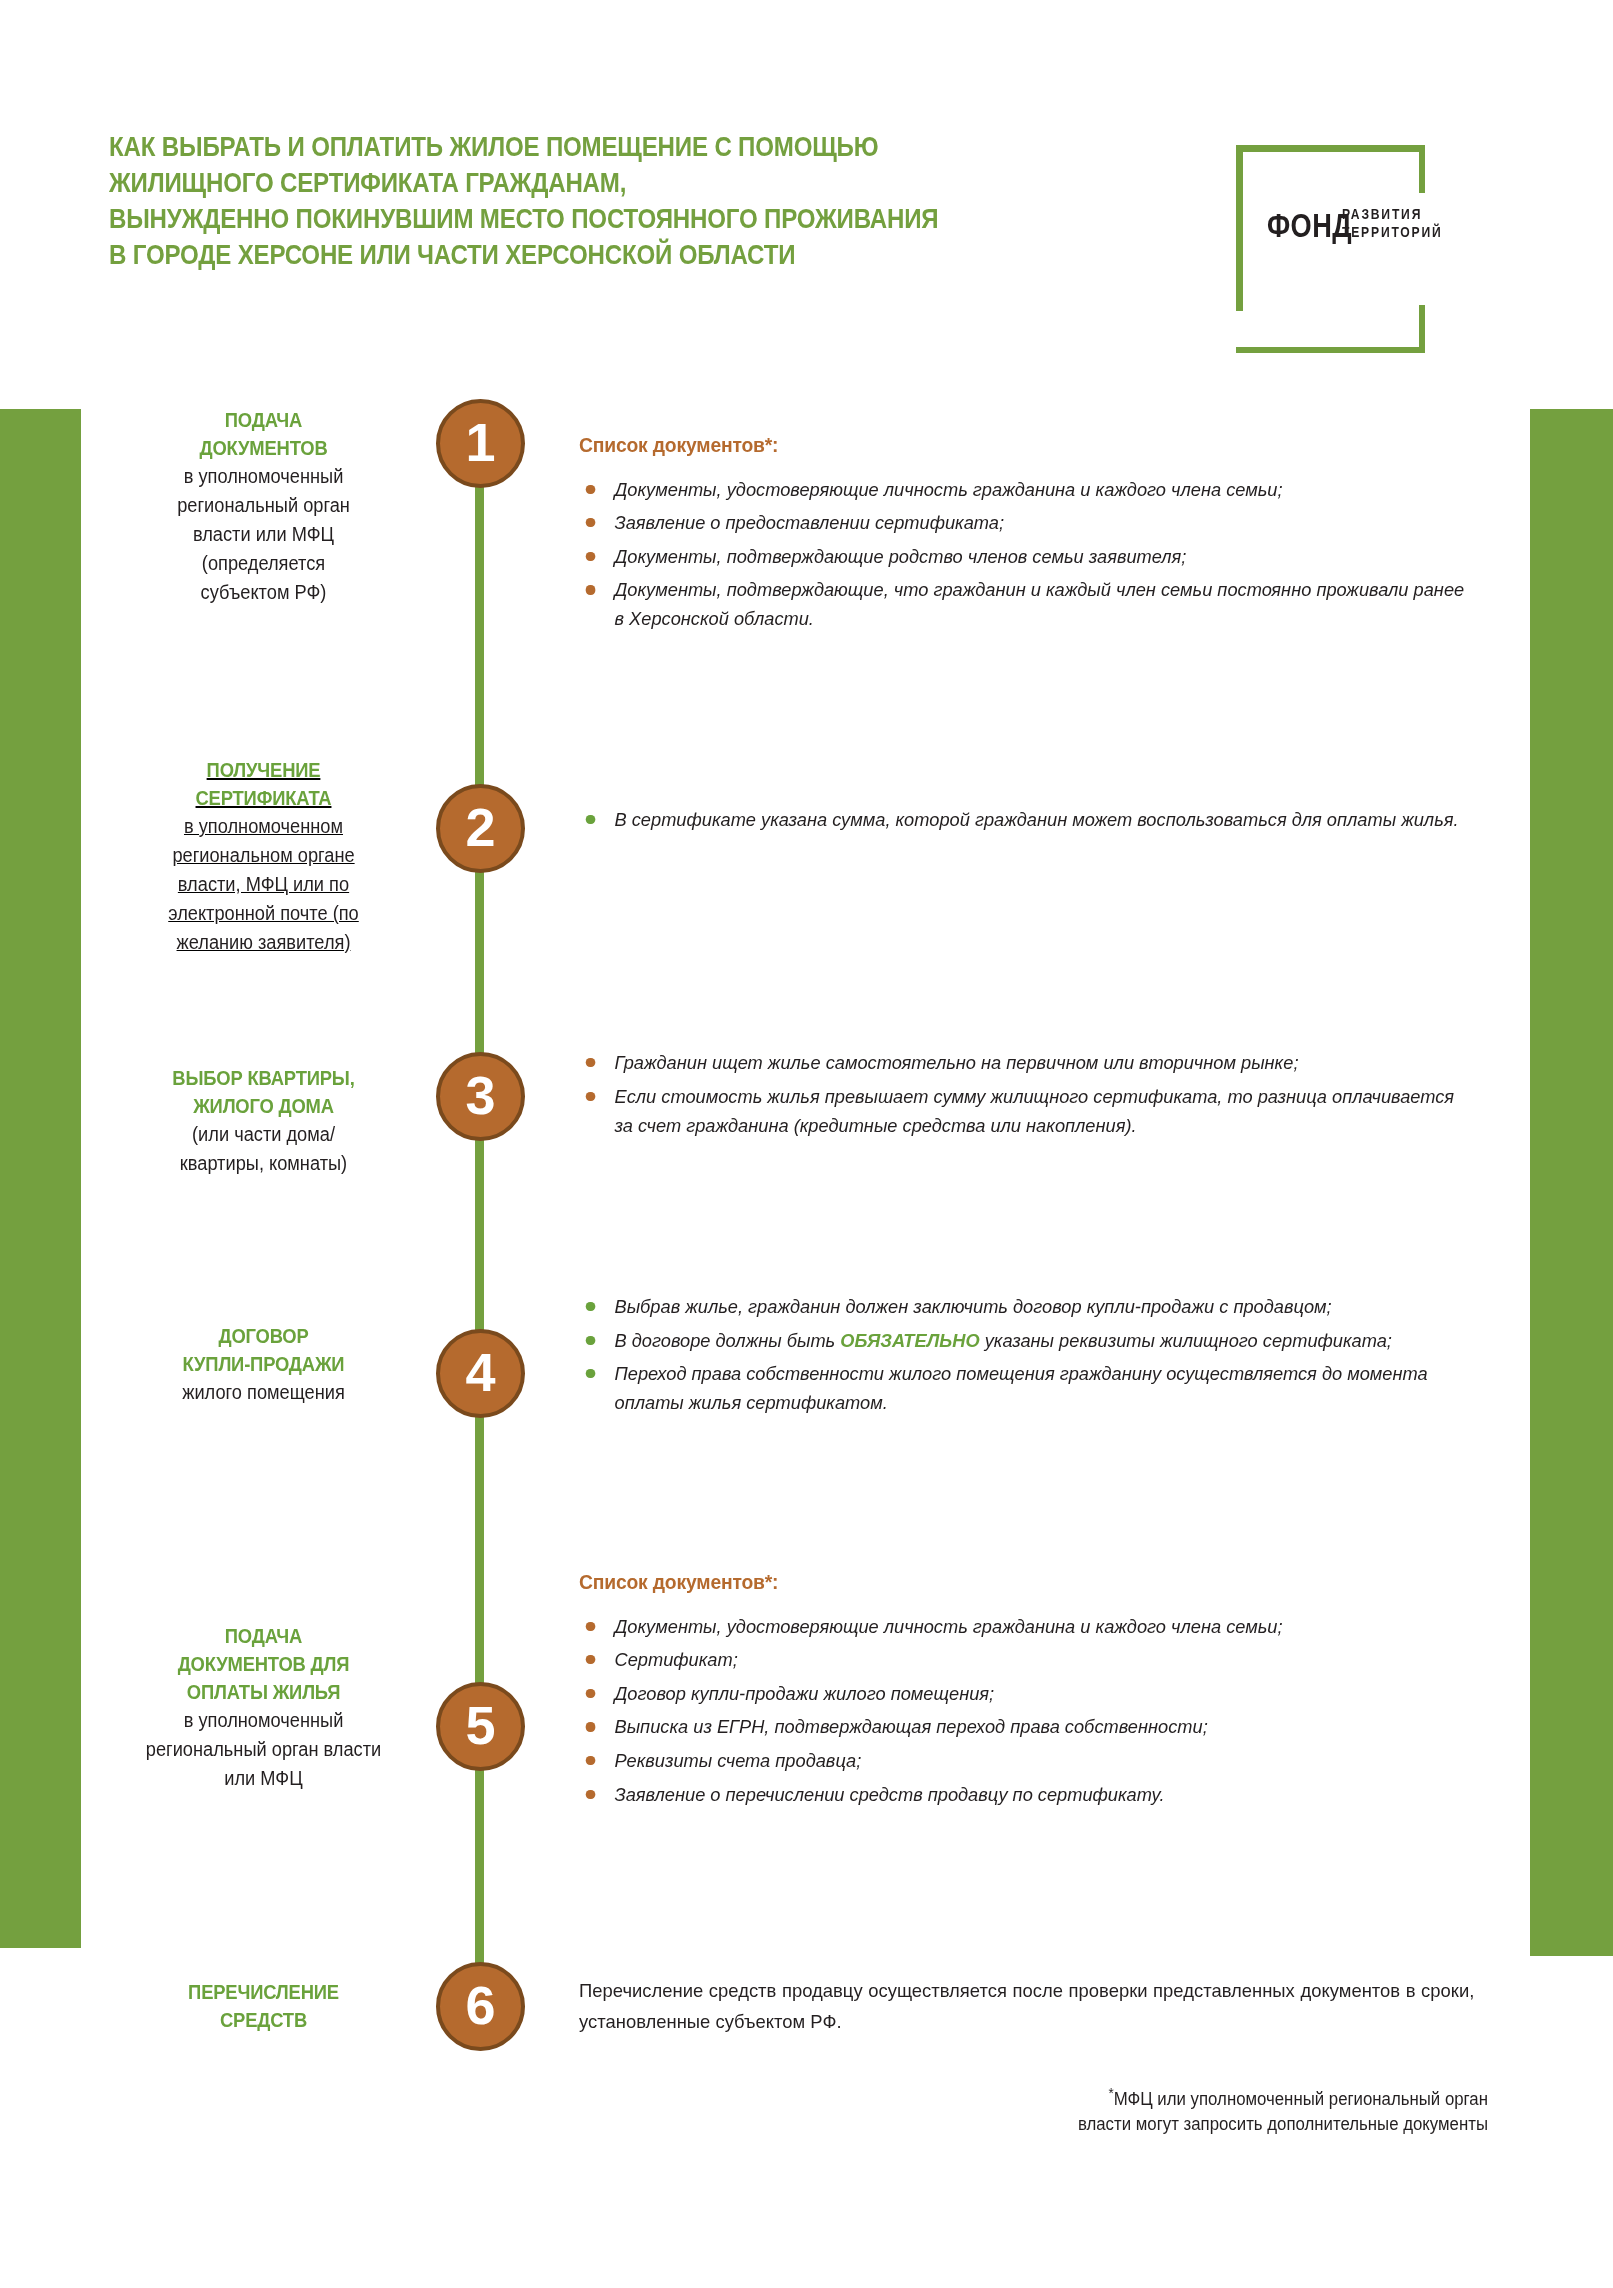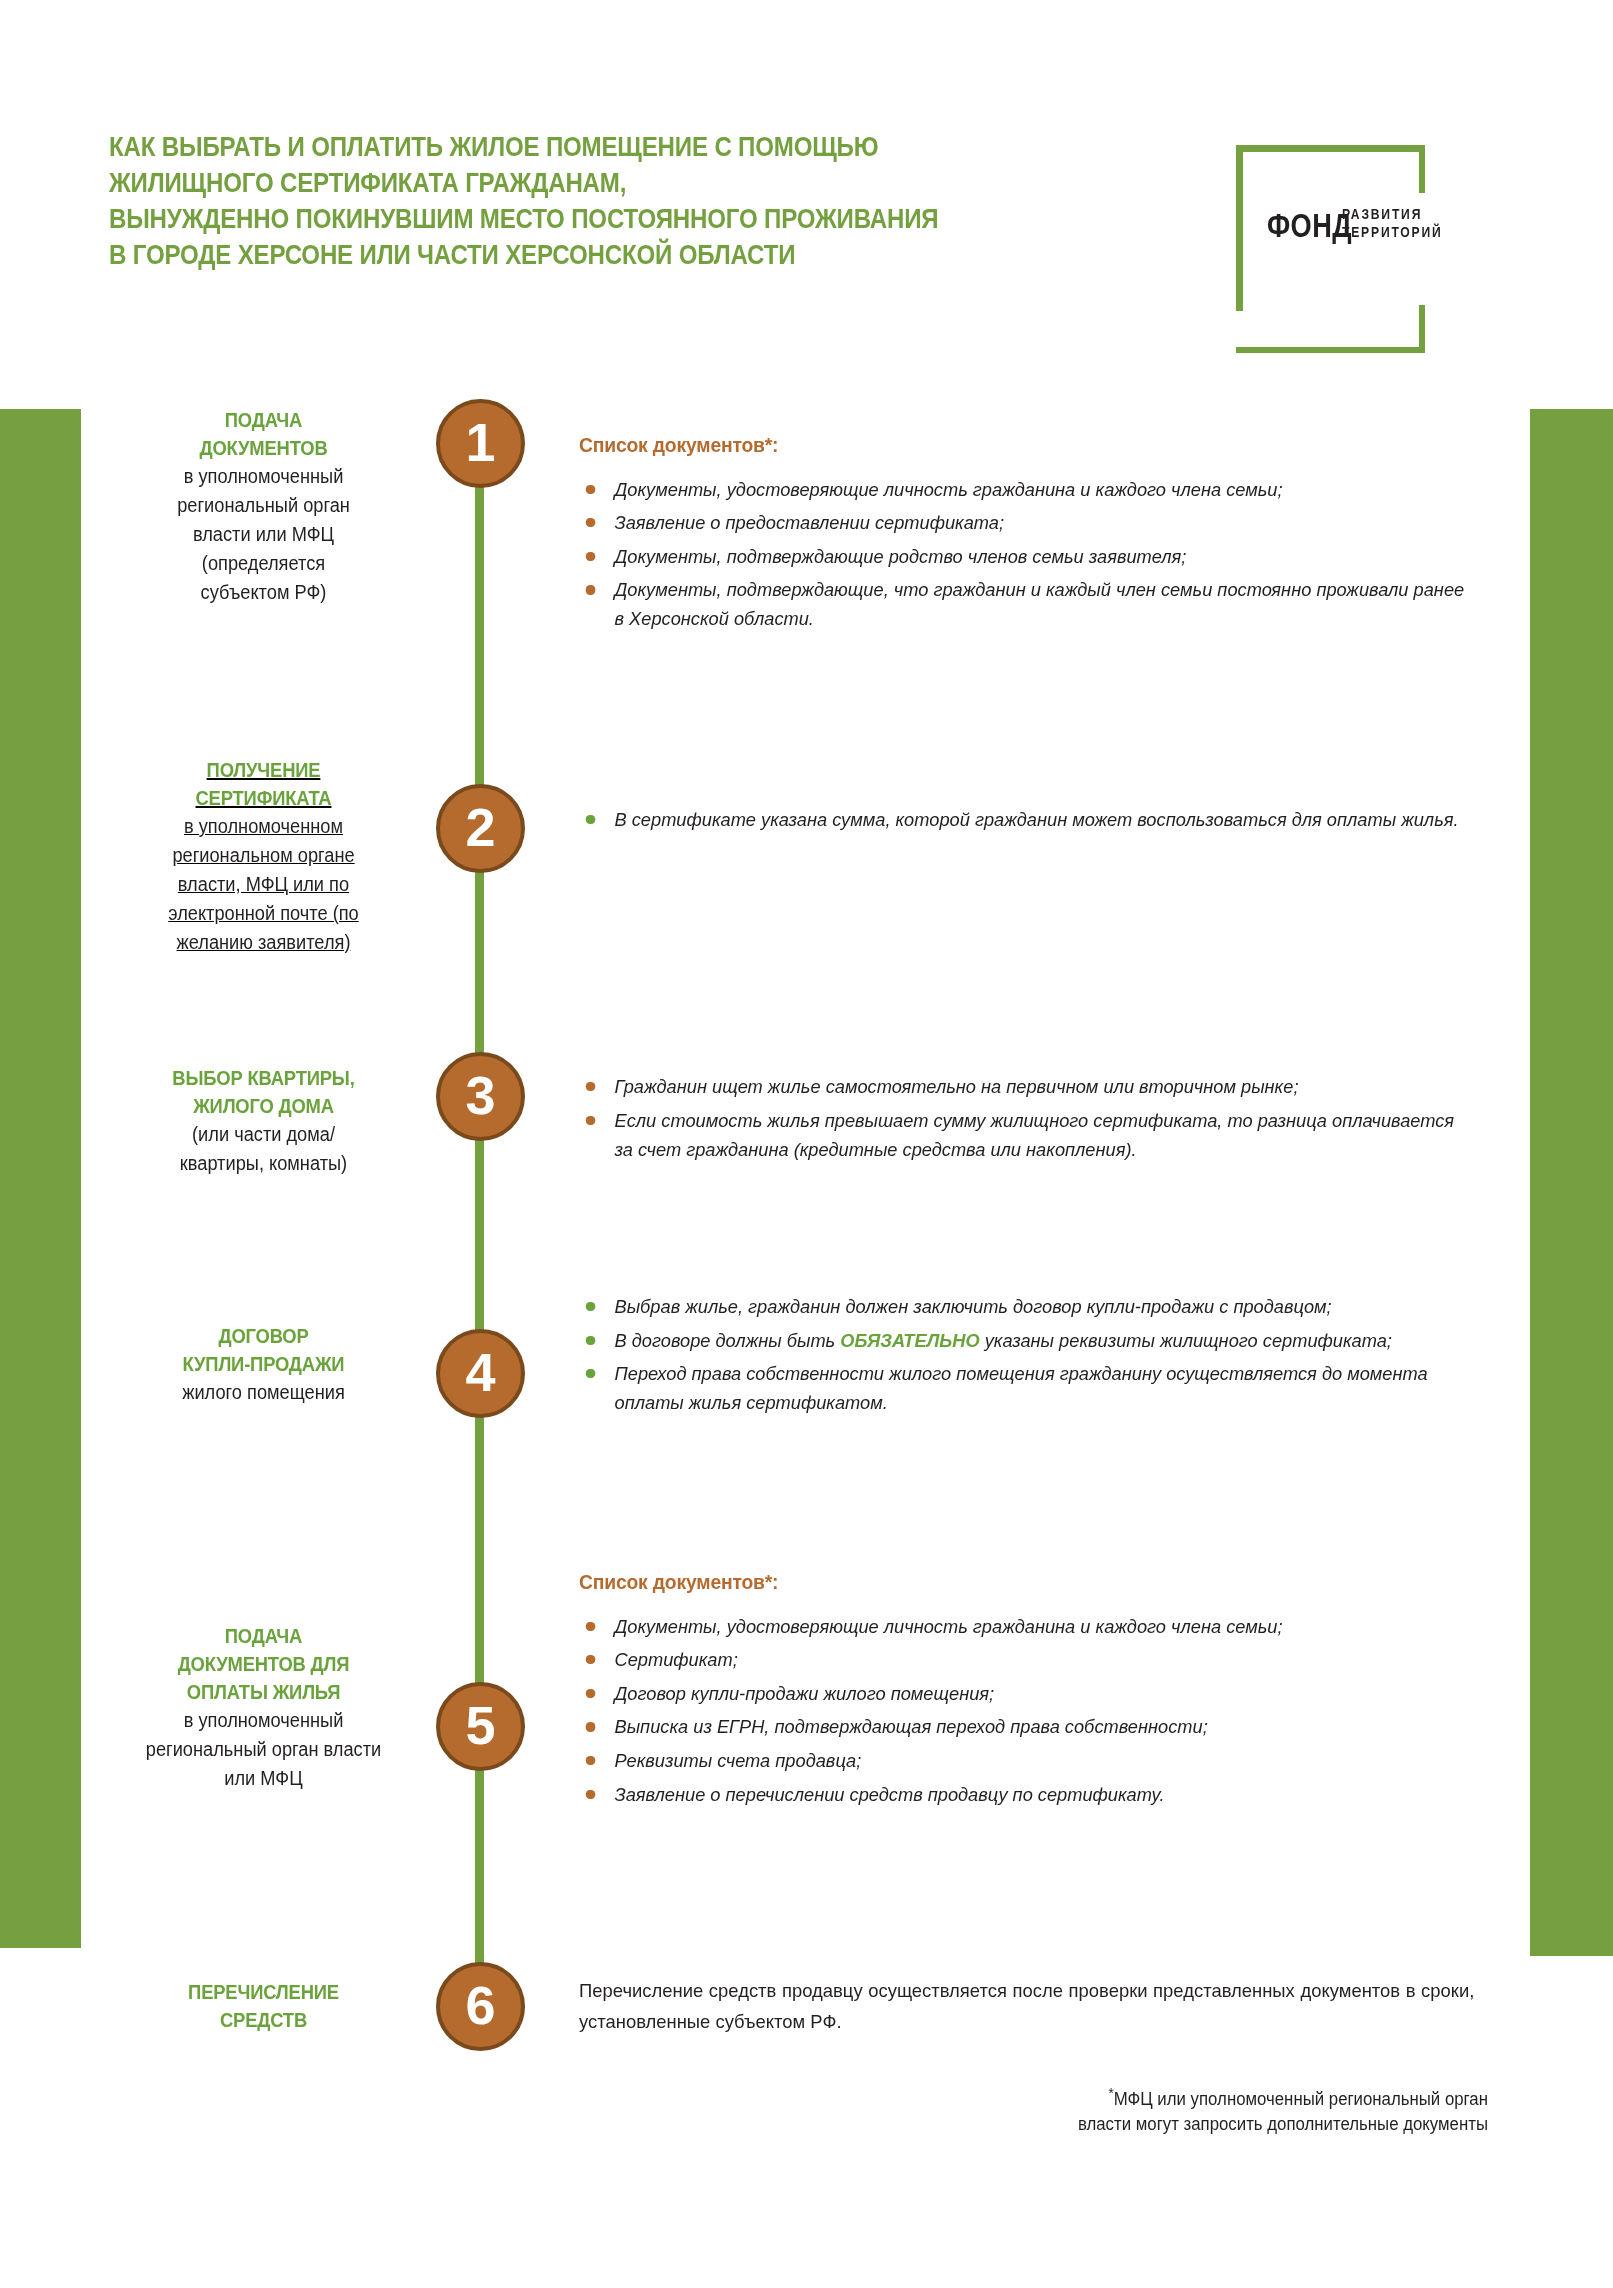--- a/index.html
+++ b/index.html
@@ -235,21 +235,21 @@
 
 <div class="step-circle" style="left:436px;top:1052px;">3</div>
 
 <div class="step-label" style="top:1052px;margin-top:12px;">
   <div class="cap">ВЫБОР КВАРТИРЫ,</div>
   <div class="cap">ЖИЛОГО ДОМА</div>
   <div class="sub">(или части дома/</div>
   <div class="sub">квартиры, комнаты)</div>
 </div>
 
-<div class="step-body" style="top:1048px;margin-top:24px;">
+<div class="step-body" style="top:1048px;">
   <ul class="blist brown">
     <li><span class="bullet"></span><span>Гражданин ищет жилье самостоятельно на первичном или вторичном рынке;</span></li>
     <li><span class="bullet"></span><span>Если стоимость жилья превышает сумму жилищного сертификата, то разница оплачивается за счет гражданина (кредитные средства или накопления).</span></li>
   </ul>
 </div>
 
 <div class="step-circle" style="left:436px;top:1329px;">4</div>
 
 <div class="step-label" style="top:1322px;">
   <div class="cap">ДОГОВОР</div>

